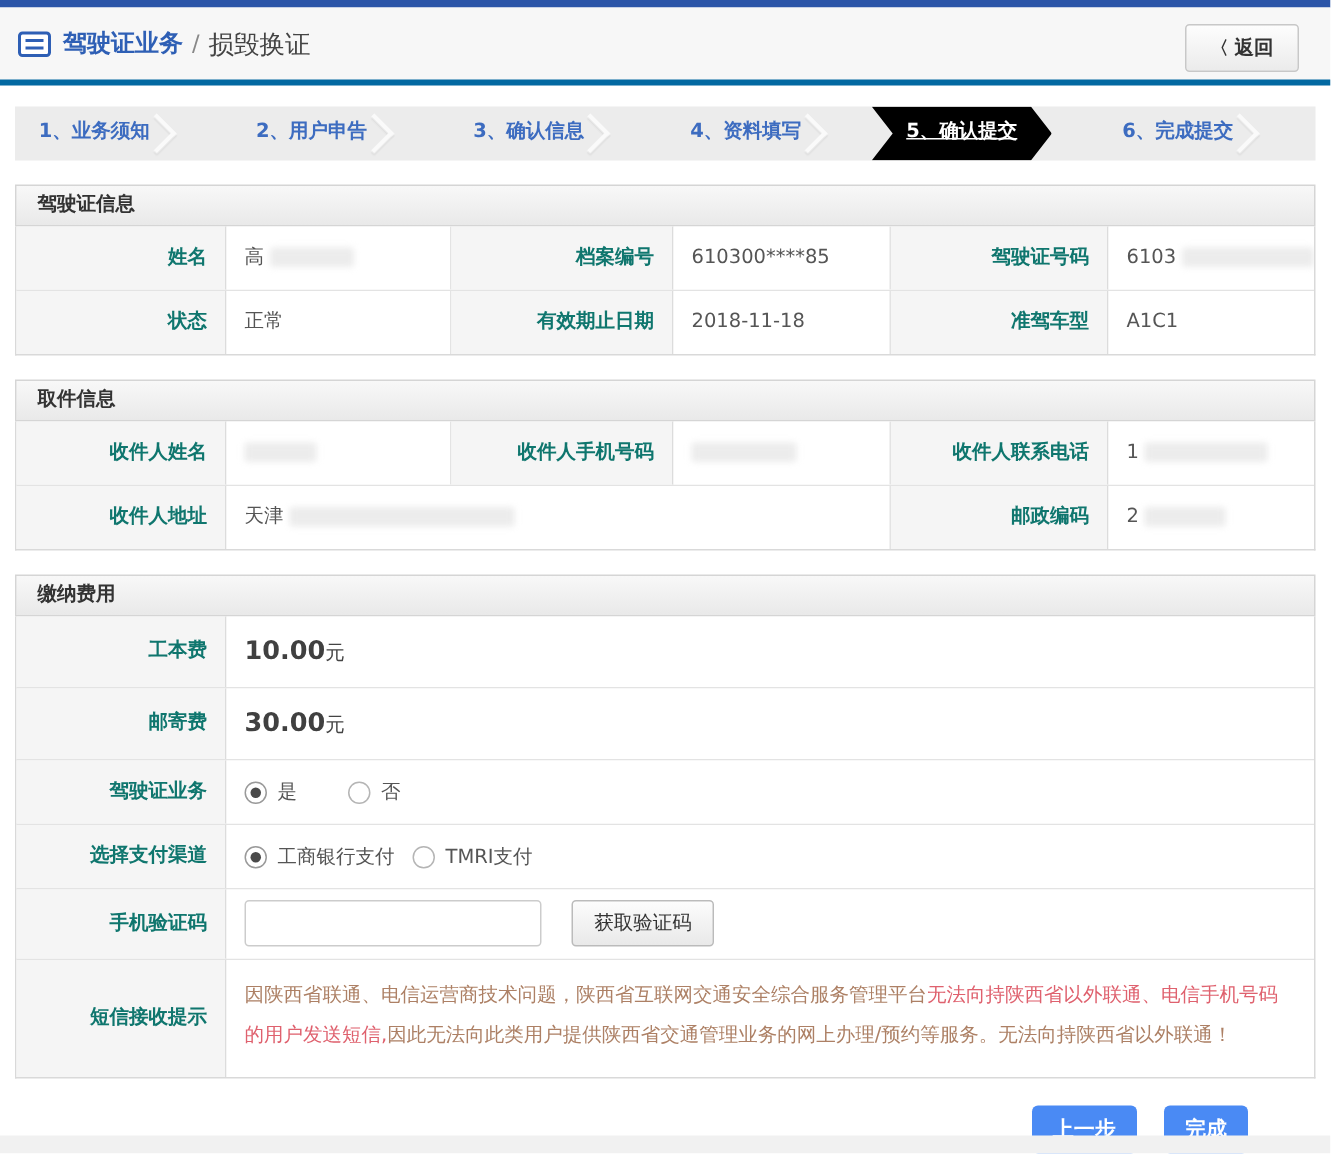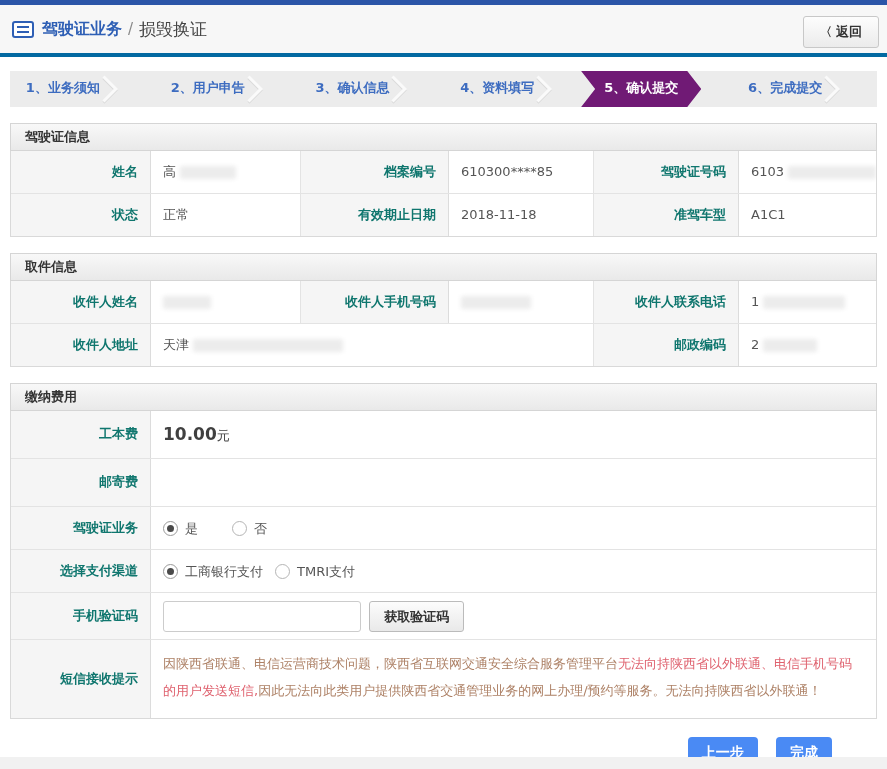--- a/index.html
+++ b/index.html
@@ -16,36 +16,36 @@
             display:flex; align-items:center; padding:0 12px; position:relative; }
   .hd-icon { width:22px; height:17px; border:2px solid #2e5fb5; border-radius:3px;
              position:relative; margin-right:8px; background:#fff; }
   .hd-icon::before, .hd-icon::after { content:""; position:absolute; left:3px; right:3px;
              height:2px; background:#2e5fb5; }
   .hd-icon::before { top:3px; }
   .hd-icon::after { top:8px; }
   .hd-title { color:#2e5fb5; font-size:16px; font-weight:bold; }
   .hd-sep { color:#888; margin:0 6px; font-size:15px; }
   .hd-sub { color:#444; font-size:17px; }
-  .back-btn { position:absolute; right:8px; top:11px; padding:6px 16px;
+  .back-btn { position:absolute; right:21px; top:11px; padding:6px 16px;
               background:linear-gradient(#fdfdfd,#ebebeb); border:1px solid #c8c8c8;
               border-radius:3px; font-size:13px; font-weight:bold; color:#333; cursor:pointer; }
   .back-btn .arr { font-size:12px; margin-right:4px; font-weight:bold; }
 
   
   .steps { margin:14px 10px 0 10px; height:36px; background:#ececec; display:flex;gap:39px; }
   .step { width:118px; line-height:33px; text-align:center; color:#3d6cc0;
           font-weight:bold; font-size:13px; position:relative; }
   .step:not(.active)::after { content:""; position:absolute; right:2px; top:50%;
           width:16px; height:16px; border-top:3px solid #fafafa; border-right:3px solid #fafafa;
           transform:translateY(-50%) rotate(45deg);
           filter:drop-shadow(1px 1px 0 #dcdcdc); }
-  .step.active { background:#701a75; color:#fff; width:134px; margin-left:-8px; margin-right:-8px;
+  .step.active { background:#000000; color:#fff; width:134px; margin-left:-8px; margin-right:-8px;
           z-index:2;
-          clip-path:polygon(0 0, calc(100% - 14px) 0, 100% 50%, calc(100% - 14px) 100%, 0 100%, 14px 50%); }
+          clip-path:polygon(0 0, calc(100% - 14px) 0, 100% 50%, calc(100% - 14px) 100%, 0 100%, 14px 50%);text-decoration:underline; }
   .step-filler { flex:1; }
 
   
   .section { margin:16px 10px 0 10px; }
   .sec-head { height:28px; line-height:26px; padding:0 14px; font-weight:bold; color:#333;
               background:linear-gradient(#f8f8f8,#e9e9e9); border:1px solid #d5d5d5; }
   .tbl { border:1px solid #d9d9d9; border-top:none; }
   .trow { display:flex; border-top:1px solid #e3e3e3; }
   .trow:first-child { border-top:none; }
   .tc { height:42px; line-height:41px; overflow:hidden; white-space:nowrap; }
@@ -68,23 +68,23 @@
   .radio-group { display:flex; align-items:center; gap:34px; }
   .radio-opt { display:flex; align-items:center; gap:7px; color:#555; }
   .radio { width:15px; height:15px; border:1px solid #b5b5b5; border-radius:50%;
            background:#fff; position:relative; display:inline-block; cursor:pointer; }
   .radio.checked { border-color:#9a9a9a; }
   .radio.checked::after { content:""; position:absolute; left:3px; top:3px; right:3px; bottom:3px;
            background:#4a4a4a; border-radius:50%; }
   .captcha-row .tc { height:46px; line-height:45px; }
   .captcha-input { width:198px; height:31px; border:1px solid #cccccc; border-radius:3px;
            padding:0 8px; font-size:13px; font-family:inherit; vertical-align:middle; }
-  .code-btn { height:31px; padding:0 14px; margin-left:4px; vertical-align:middle;
+  .code-btn { height:31px; padding:0 14px; margin-left:16px; vertical-align:middle;
            background:linear-gradient(#fcfcfc,#e9e9e9); border:1px solid #bbbbbb; border-radius:3px;
-           font-size:13px; font-weight:bold; color:#333; cursor:pointer; font-family:inherit; }
+           font-size:13px; font-weight:normal; color:#333; cursor:pointer; font-family:inherit; }
 
   .notice-row .lbl { height:78px; line-height:78px; }
   .notice-row .val { height:78px; line-height:27px; padding:10px 20px 0 12px;
                      white-space:normal; }
   .seg-base { color:#ad8065; }
   .seg-red  { color:#df616e; }
 
   
   .footer { margin:18px 10px 0 10px; text-align:right; padding-right:45px; }
   .btn-blue { display:inline-block; min-width:48px; padding:7px 14px; background:#4a8af4;
@@ -160,20 +160,21 @@
 
 <div class="section">
   <div class="sec-head">缴纳费用</div>
   <div class="tbl">
     <div class="trow fee-row">
       <div class="tc lbl w-l1">工本费</div>
       <div class="tc val w-wide last"><span class="fee-amount">10.00</span><span class="fee-unit">元</span></div>
     </div>
     <div class="trow fee-row">
       <div class="tc lbl w-l1">邮寄费</div>
+      <div class="tc val w-wide last"><span class="fee-amount">30.00</span><span class="fee-unit">元</span></div>
     </div>
     <div class="trow">
       <div class="tc lbl w-l1">驾驶证业务</div>
       <div class="tc val w-wide last">
         <div class="radio-group" style="height:100%;">
           <span class="radio-opt">
               <span class="radio checked"></span>
               <span>是</span>
             </span>
           <span class="radio-opt">

